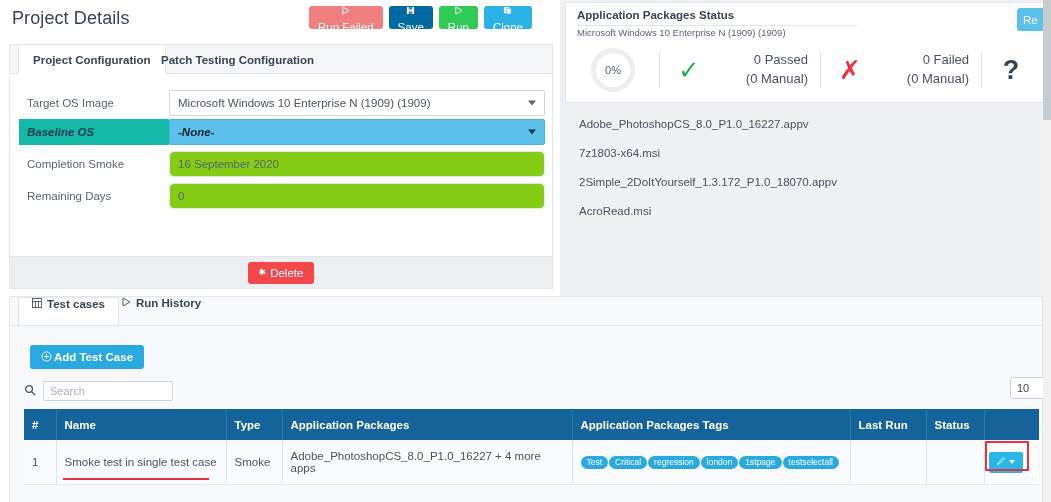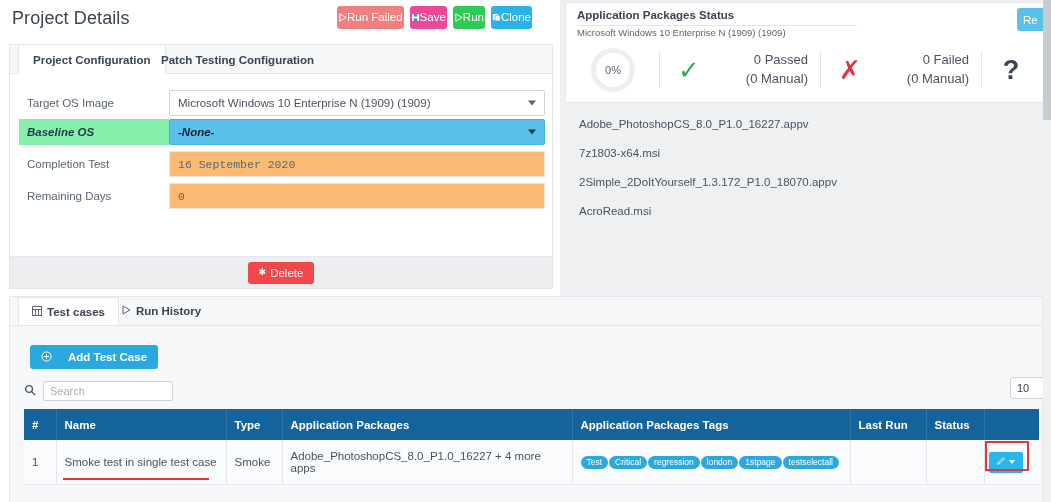--- a/index.html
+++ b/index.html
@@ -14,29 +14,29 @@
   
   .left-col { position: absolute; left: 0; top: 0; width: 560px; height: 502px; background: #ffffff; }
 
   .page-head { position: absolute; left: 0; top: 0; width: 560px; height: 36px; background: #fff; }
   .page-title {
     position: absolute; left: 12px; top: 8px;
     font-size: 18px; color: #3b4452; letter-spacing: .1px;
   }
   .hdr-btns { position: absolute; right: 28px; top: 6px; display: flex; gap: 6px; }
   .btn {
-    display: inline-flex; align-items: center; gap: 0;
-    height: 23px; padding: 0 1px;
+    display: inline-flex; align-items: center; gap: 7px;
+    height: 23px; padding: 0 9px;
     border: none; border-radius: 3px;
     font-size: 11.5px; color: #fff; cursor: pointer;
     font-family: "Liberation Sans", sans-serif;
-    white-space: nowrap; line-height: 1;
+    white-space: nowrap; line-height: 1; flex-direction: column;
   }
   .btn-runfailed { background: #f08080; }
-  .btn-save { background: #ec4899; text-align: center; }
+  .btn-save { background: #0369a1; text-align: center; }
   .btn-run { background: #2ecc55; }
   .btn-clone { background: #2bb3e8; }
   .btn .ico { display: inline-flex; align-items: center; }
 
   .panel-shell {
     position: absolute; left: 9px; top: 44px; width: 544px; height: 241px;
     background: #ffffff; border: 1px solid #e3e6ea;
   }
   .tabs-row {
     position: absolute; left: 0; top: 0; width: 100%; height: 29px;
@@ -58,28 +58,28 @@
   .form-area { position: absolute; left: 0; top: 29px; width: 100%; bottom: 0; background:#fff; }
   .frow { position: absolute; left: 9px; width: 526px; height: 26px; display: flex; align-items: center; text-align: center; }
   .frow-1 { top: 16px; }
   .frow-2 { top: 45px; }
   .frow-3 { top: 77px; }
   .frow-4 { top: 109px; }
   .flabel {
     width: 150px; height: 26px; display: flex; align-items: center;
     padding-left: 8px; font-size: 11.5px; color: #5a6472;
   }
-  .frow-2 .flabel { background: #86efac; color: #1b3a4a; font-style: italic; font-weight: bold; }
+  .frow-2 .flabel { background: #14b8a6; color: #1b3a4a; font-style: italic; font-weight: bold; }
   .fctl {
     flex: 1; height: 26px; display: flex; align-items: center;
     padding: 0 8px; font-size: 11.5px; position: relative;
   }
   .fctl.select { background: #ffffff; border: 1px solid #cfd4da; color: #4a5260; border-radius: 2px; }
   .fctl.select.hl { background: #5bc0ea; border-color: #49b3e0; color: #123; font-style: italic; font-weight: bold; }
-  .fctl.readonly { background: #fdba74; border: 1px solid #e3e6ea; color: #5a6472; border-radius: 0; font-family: Liberation Mono, monospace; }
+  .fctl.readonly { background: #84cc16; border: 1px solid #e3e6ea; color: #5a6472; border-radius: 5px; }
   .caret {
     position: absolute; right: 8px; top: 50%; transform: translateY(-50%);
     width: 0; height: 0; border-left: 4px solid transparent; border-right: 4px solid transparent;
     border-top: 5px solid #5a6472;
   }
   .fctl.select.hl .caret { border-top-color: #1b3a4a; }
 
   .delete-bar {
     position: absolute; left: 9px; top: 256px; width: 544px; height: 33px;
     background: #eceef0; border: 1px solid #e3e6ea; display: flex;
@@ -139,35 +139,35 @@
   .pkg-list { position: absolute; left: 5px; top: 118px; width: 486px; }
   .pkg-item { font-size: 11.5px; color: #4a5260; padding: 0 0 0 14px; margin-bottom: 17px; }
 
   
   .tc-panel {
     position: absolute; left: 9px; top: 296px; width: 1034px; height: 206px;
     background: #f7f8f9; border: 1px solid #e3e6ea; border-bottom: none;
   }
   .tc-tabs { position: absolute; left: 0; top: 0; width: 100%; height: 28px; }
   .tc-tab {
-    position: absolute; top: 0; height: 28px; display: flex; align-items: center; gap: 5px;
+    position: absolute; top: 0; height: 28px; display: flex; align-items: flex-start; gap: 5px;
     padding: 0 13px; font-size: 11.5px; font-weight: bold; color: #3b4452; cursor: pointer;
   }
   .tc-tab.active {
     background: #ffffff; border: 1px solid #e3e6ea; border-bottom-color: #ffffff; height: 29px;
   }
   .tc-tab-1 { left: 8px; }
   .tc-tab-2 { left: 98px; }
   .tc-tabline { position: absolute; left: 0; top: 28px; width: 100%; height: 1px; background: #e3e6ea; }
 
   .btn-addtc {
     position: absolute; left: 20px; top: 48px; height: 24px; padding: 0 11px;
     background: #29a9e0; color: #fff; border: none; border-radius: 3px;
     font-size: 11.5px; font-weight: bold; cursor: pointer;
-    display: inline-flex; align-items: center; gap: 16px;
+    display: inline-flex; align-items: center; gap: 2px;
     font-family: "Liberation Sans", sans-serif;
   }
 
   .search-row { position: absolute; left: 14px; top: 84px; display: flex; align-items: center; gap: 7px; }
   .search-ico { font-size: 12px; color: #4a5260; }
   .search-input {
     width: 130px; height: 20px; border: 1px solid #cfd4da; background: #fff;
     font-size: 11px; padding: 0 6px; color: #3b4452; border-radius: 2px;
     font-family: "Liberation Sans", sans-serif;
   }
@@ -289,21 +289,21 @@
           </div>
         </div>
         <div class="frow frow-2">
           <div class="flabel">Baseline OS</div>
           <div class="fctl select hl">
             <span>-None-</span>
             <span class="caret"></span>
           </div>
         </div>
         <div class="frow frow-3">
-          <div class="flabel">Completion Test</div>
+          <div class="flabel">Completion Smoke</div>
           <div class="fctl readonly">
             <span>16 September 2020</span>
           </div>
         </div>
         <div class="frow frow-4">
           <div class="flabel">Remaining Days</div>
           <div class="fctl readonly">
             <span>0</span>
           </div>
         </div>

